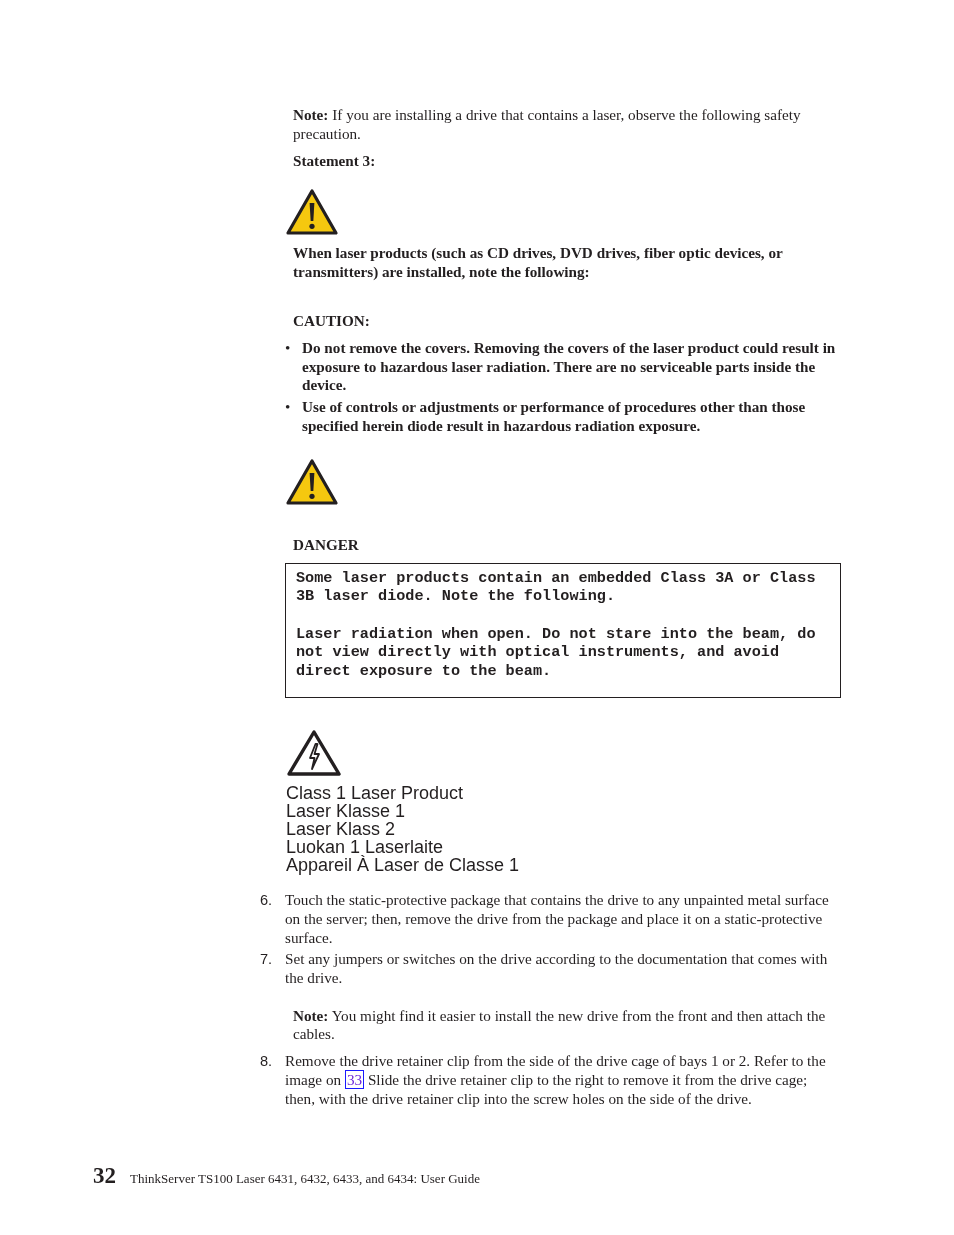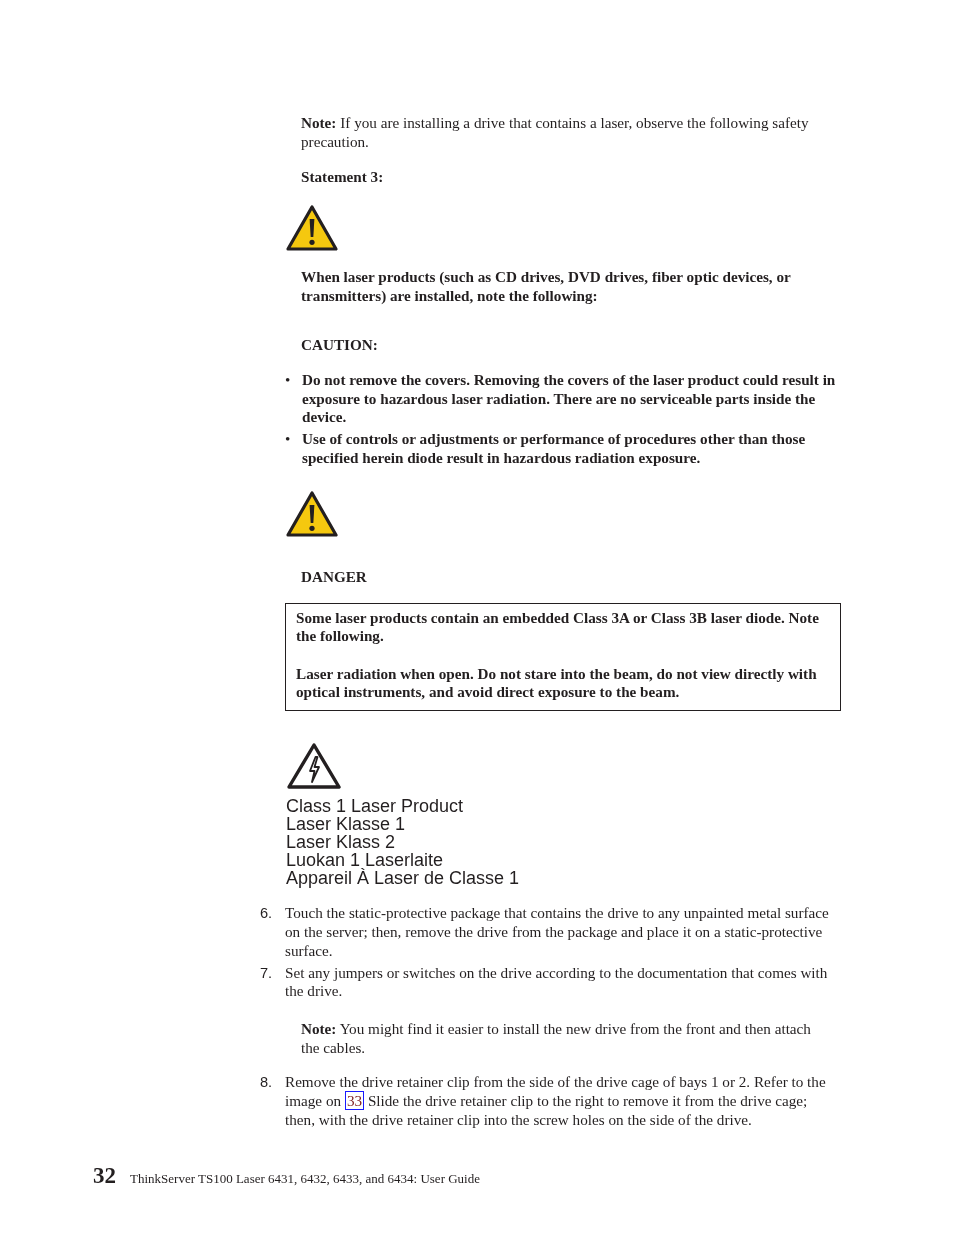--- a/index.html
+++ b/index.html
@@ -16,21 +16,21 @@
       color: #231f20;
     }
     .content {
       position: absolute;
       left: 285px;
       top: 98px;
       width: 556px;
       font-size: 15.2px;
       line-height: 18.8px;
     }
-    .para { margin: 16px; }
+    .para { margin: 8px; }
     b, .bold { font-weight: bold; }
     .icon-block { height: 48px; margin: 18px 0 0 0; }
     .icon-block svg { display: block; }
     .caution-label { margin-top: 30px; font-weight: bold; }
     .caution-intro { font-weight: bold; }
     .bullet-list { list-style: none; margin: 4px 0 0 0; padding: 0; }
     .bullet-list li {
       position: relative;
       padding-left: 17px;
       font-weight: bold;
@@ -39,23 +39,24 @@
     .bullet-list li .bullet {
       position: absolute;
       left: 0;
       top: 0;
       font-weight: normal;
     }
     .danger-icon-block { margin-top: 22px; height: 48px; }
     .danger-label { margin-top: 30px; font-weight: bold; }
     .danger-box {
       border: 1px solid #231f20;
-      padding: 5px 10px 8px 10px;
+      padding: 5px 10px 16px 10px;
       font-weight: bold;
       margin-top: 0;
+      font-family: Liberation Mono, monospace;
     }
     .danger-box p { margin: 0; }
     .danger-box p + p { margin-top: 18.5px; }
     .electric-icon-block { margin-top: 30px; height: 50px; }
     .laser-labels {
       margin-top: 6px;
       font-family: "Liberation Sans", "DejaVu Sans", sans-serif;
       font-size: 18px;
       line-height: 18px;
       padding-left: 1px;
@@ -73,21 +74,21 @@
       position: absolute;
       left: -25px;
       top: 0;
       font-family: "Liberation Sans", "DejaVu Sans", sans-serif;
       font-size: 14.6px;
     }
     .step-note { margin-top: 18.5px; }
     .xref {
       border: 1.5px solid #1a1aff;
       padding: 0 1px;
-      color: #7f1d1d;
+      color: #6d28d9;
       text-decoration: none;
     }
     .footer {
       position: absolute;
       left: 93px;
       top: 1163px;
       font-size: 13px;
       white-space: nowrap;
     }
     .footer .page-num {

